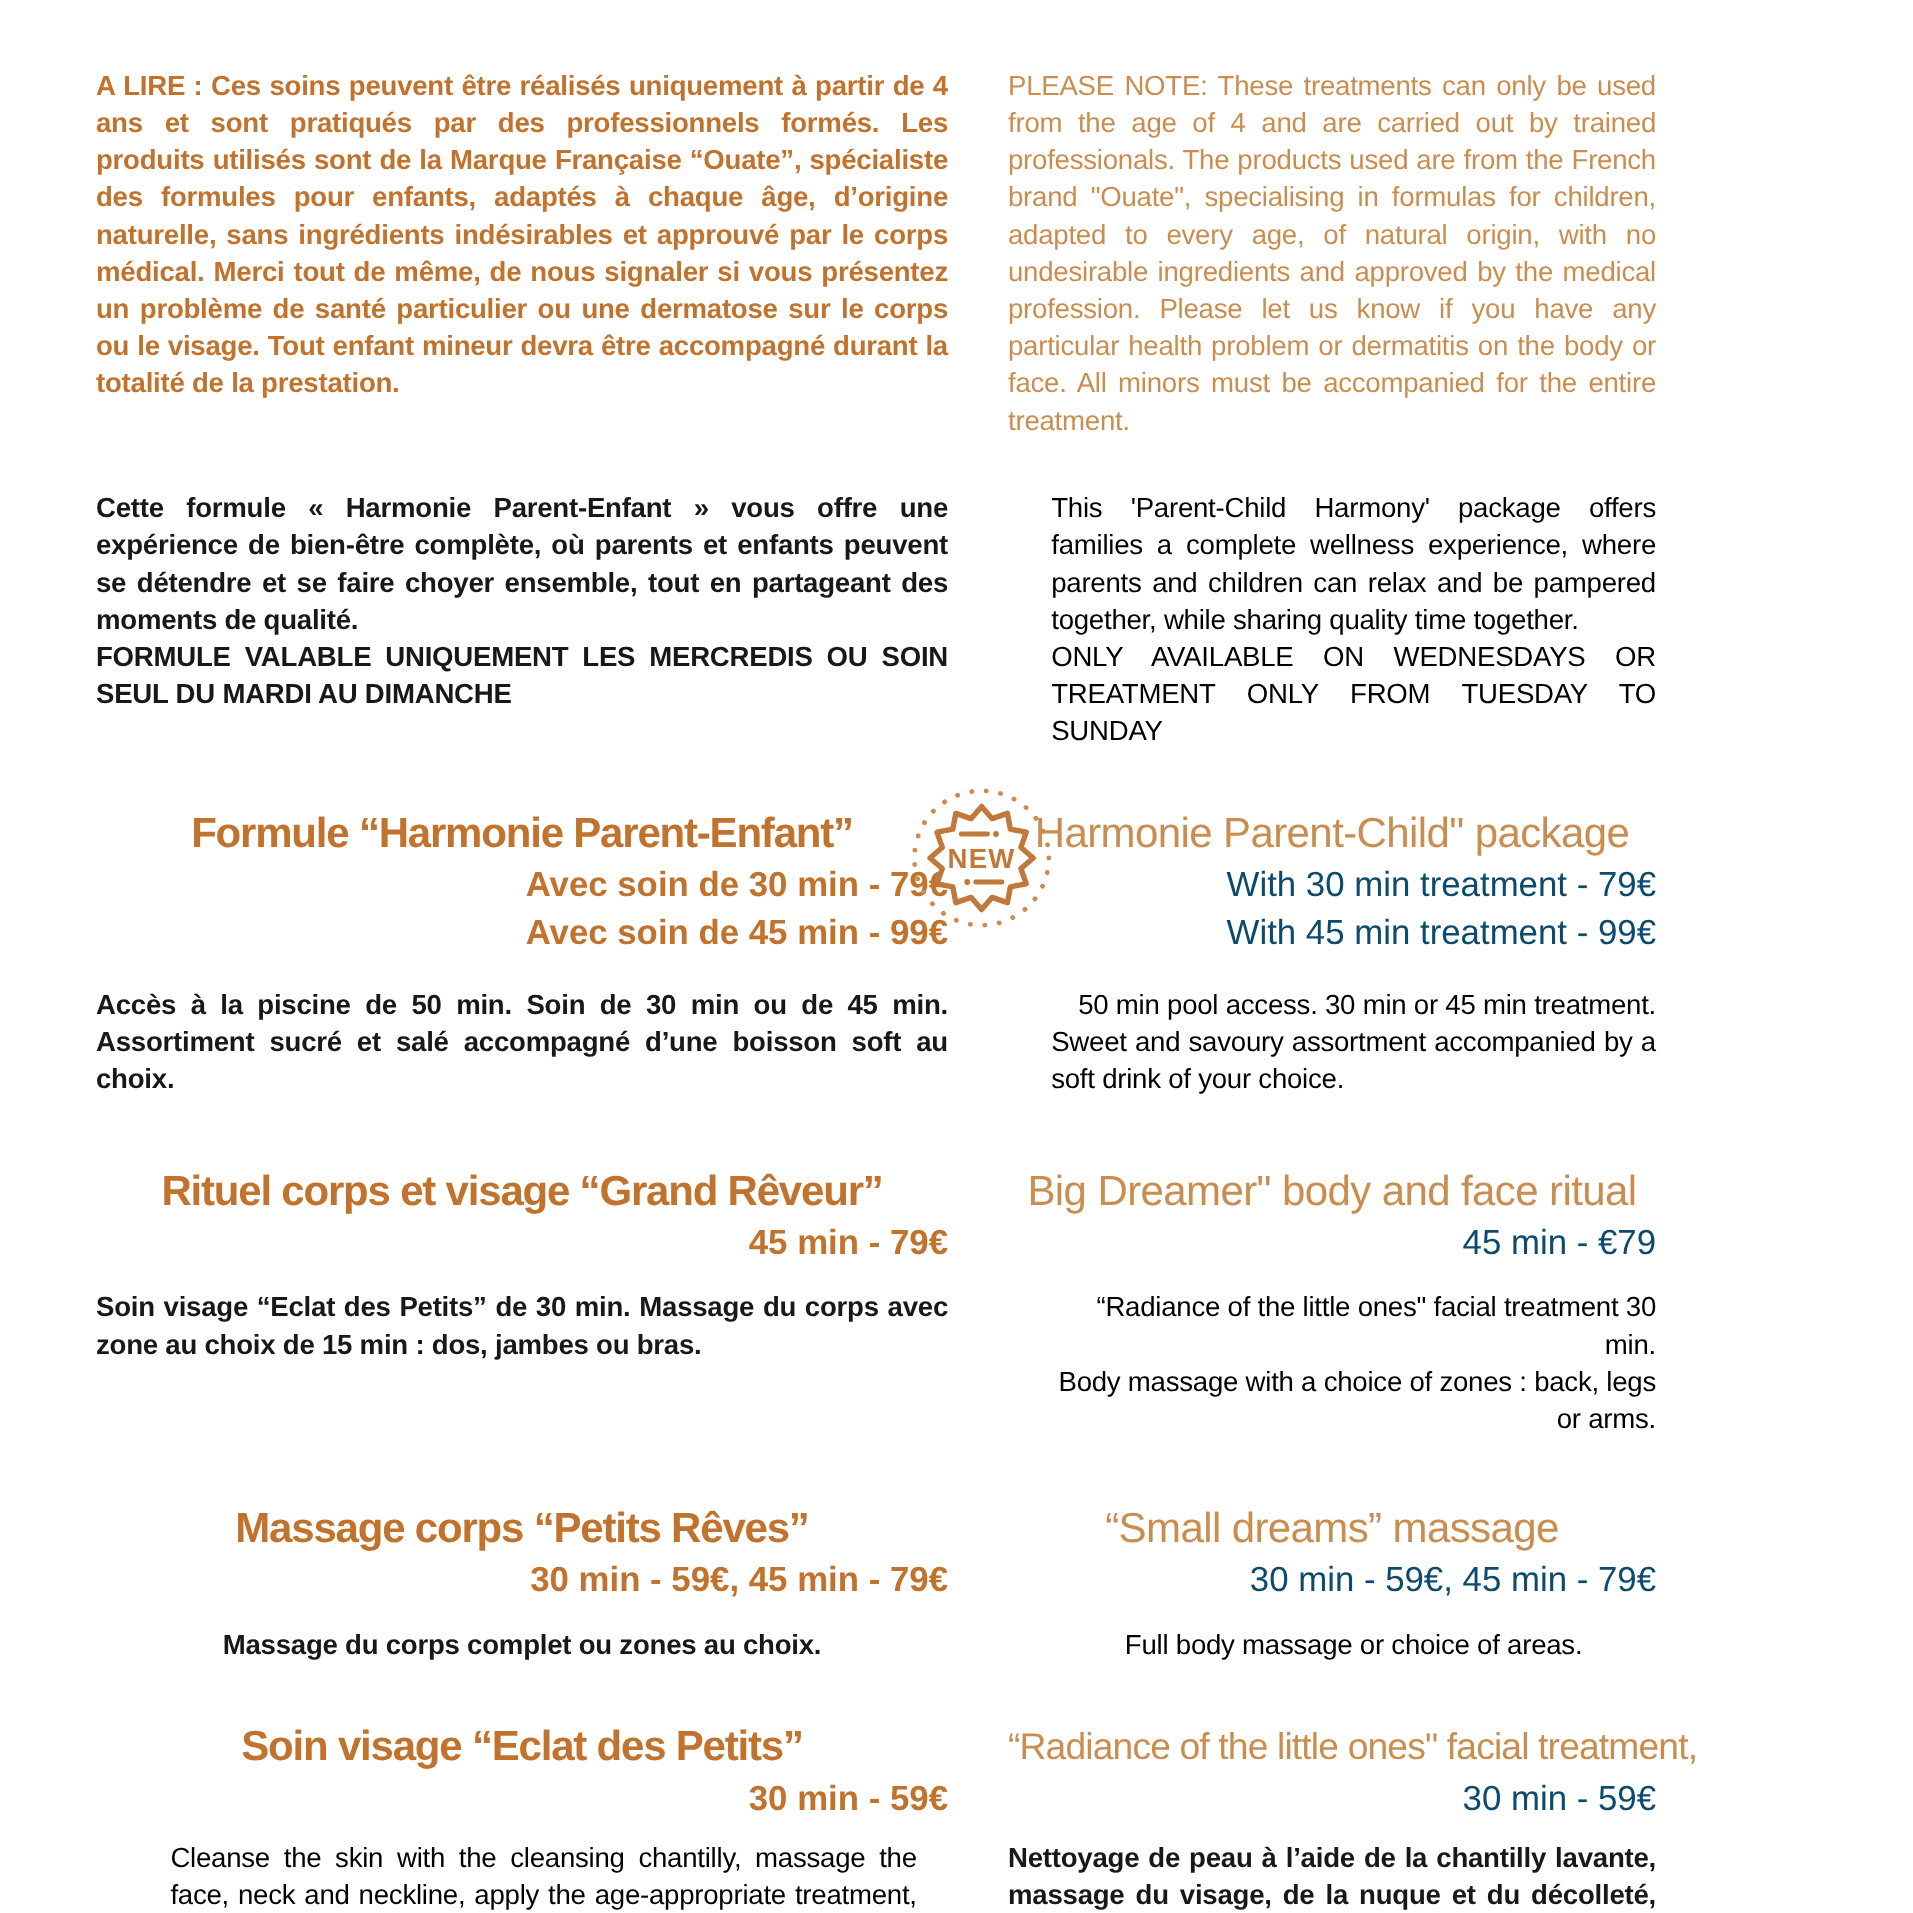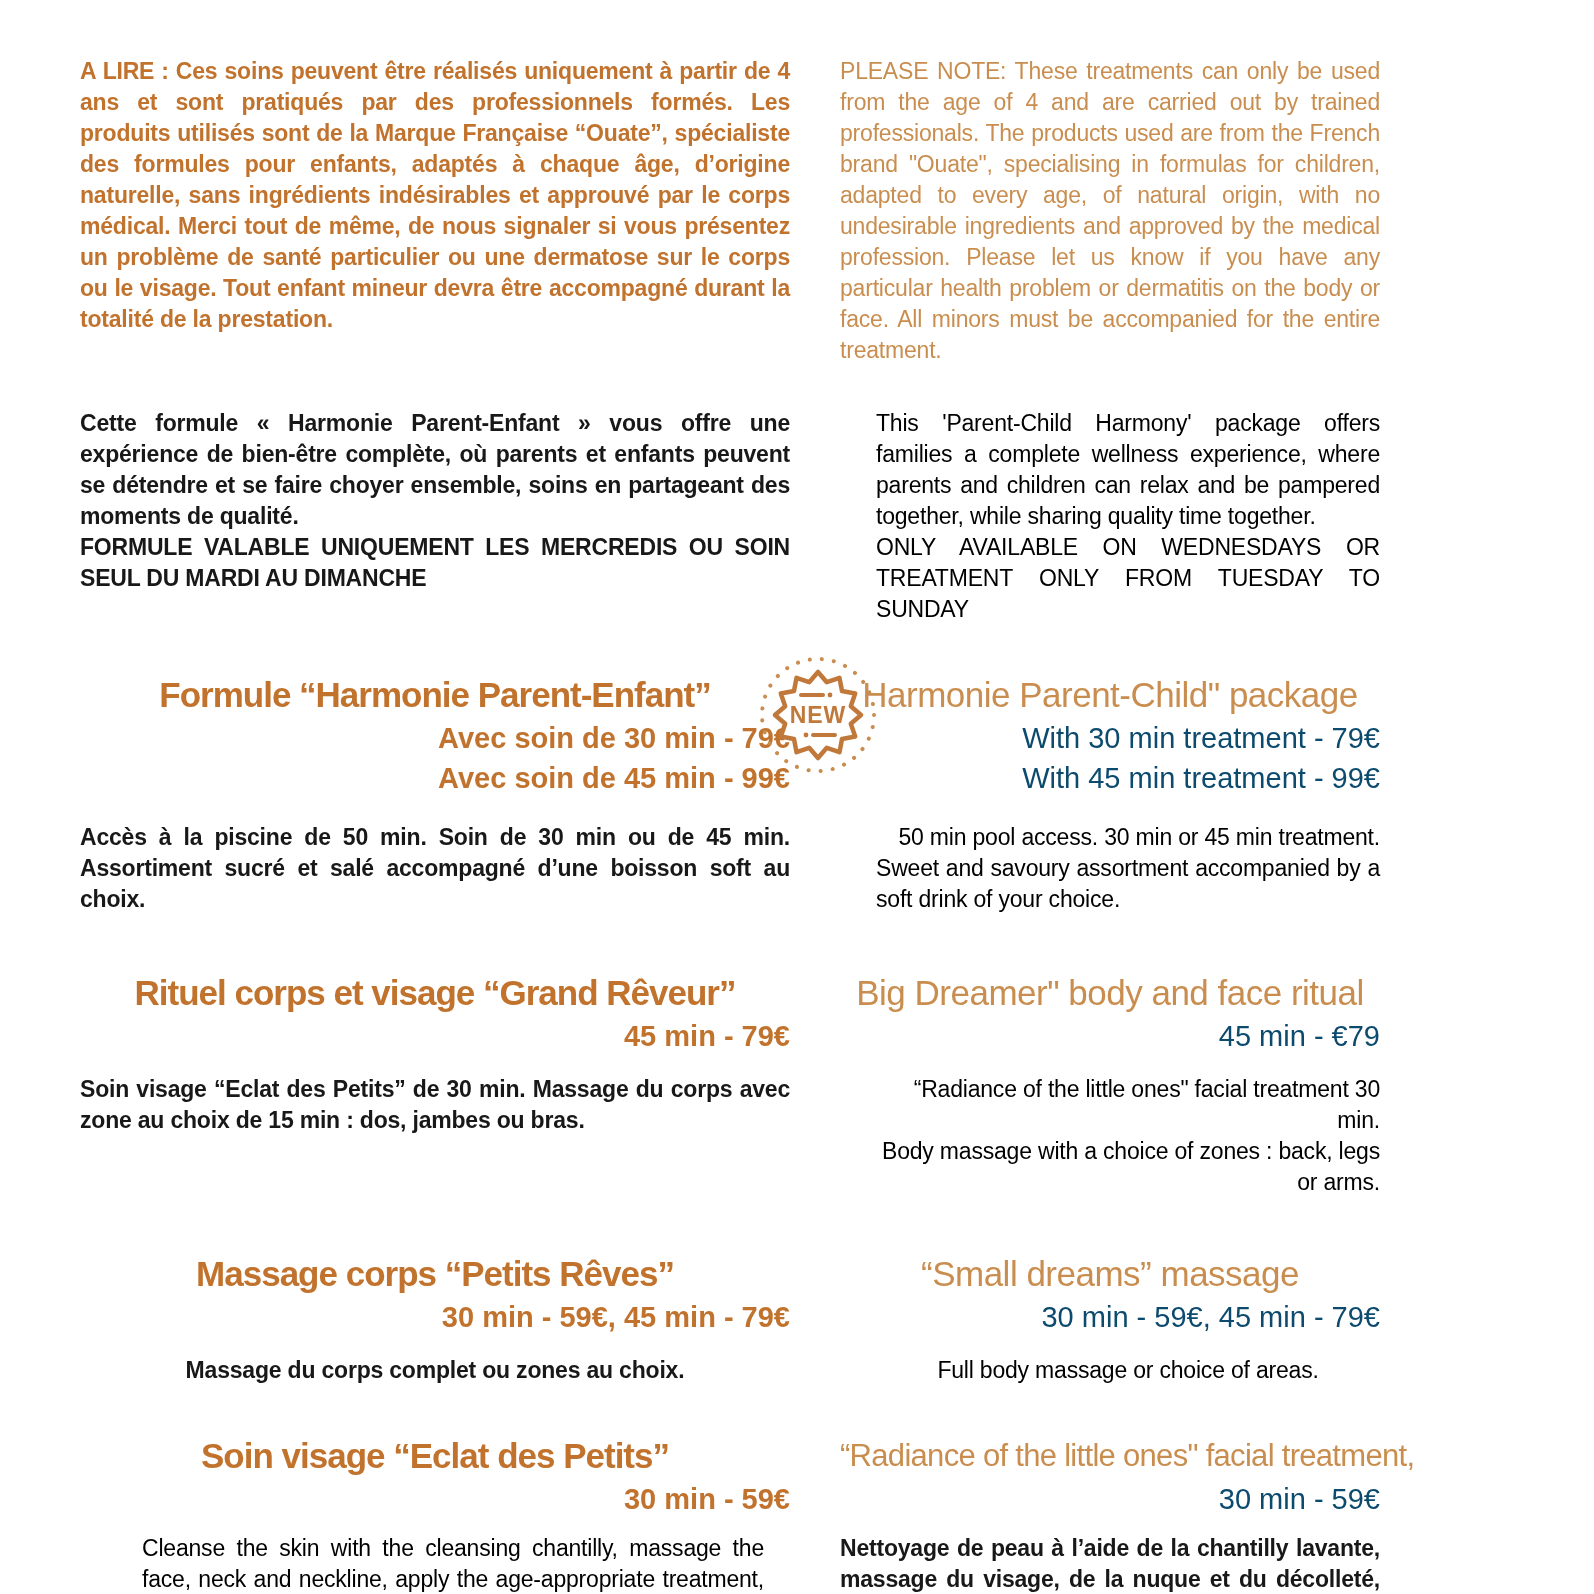--- a/index.html
+++ b/index.html
@@ -97,21 +97,21 @@
 
 <div class="page">
 
   <div class="row">
     <p class="para fr-note">A LIRE : Ces soins peuvent être réalisés uniquement à partir de 4 ans et sont pratiqués par des professionnels formés. Les produits utilisés sont de la Marque Française “Ouate”, spécialiste des formules pour enfants, adaptés à chaque âge, d’origine naturelle, sans ingrédients indésirables et approuvé par le corps médical. Merci tout de même, de nous signaler si vous présentez un problème de santé particulier ou une dermatose sur le corps ou le visage. Tout enfant mineur devra être accompagné durant la totalité de la prestation.</p>
     <p class="para en-note">PLEASE NOTE: These treatments can only be used from the age of 4 and are carried out by trained professionals. The products used are from the French brand "Ouate", specialising in formulas for children, adapted to every age, of natural origin, with no undesirable ingredients and approved by the medical profession. Please let us know if you have any particular health problem or dermatitis on the body or face. All minors must be accompanied for the entire treatment.</p>
   </div>
 
   <div class="row mt-a">
     <div class="col">
-      <p class="para fr-ink">Cette formule « Harmonie Parent-Enfant » vous offre une expérience de bien-être complète, où parents et enfants peuvent se détendre et se faire choyer ensemble, soins en partageant des moments de qualité.</p>
+      <p class="para fr-ink">Cette formule « Harmonie Parent-Enfant » vous offre une expérience de bien-être complète, où parents et enfants peuvent se détendre et se faire choyer ensemble, tout en partageant des moments de qualité.</p>
       <p class="para fr-ink avail">FORMULE VALABLE UNIQUEMENT LES MERCREDIS OU SOIN SEUL DU MARDI AU DIMANCHE</p>
     </div>
     <div class="col">
       <p class="para en-ink">This 'Parent-Child Harmony' package offers families a complete wellness experience, where parents and children can relax and be pampered together, while sharing quality time together.</p>
       <p class="para en-ink avail">ONLY AVAILABLE ON WEDNESDAYS OR TREATMENT ONLY FROM TUESDAY TO SUNDAY</p>
     </div>
   </div>
 
   <div class="row mt-b">
     <div class="col rel">

